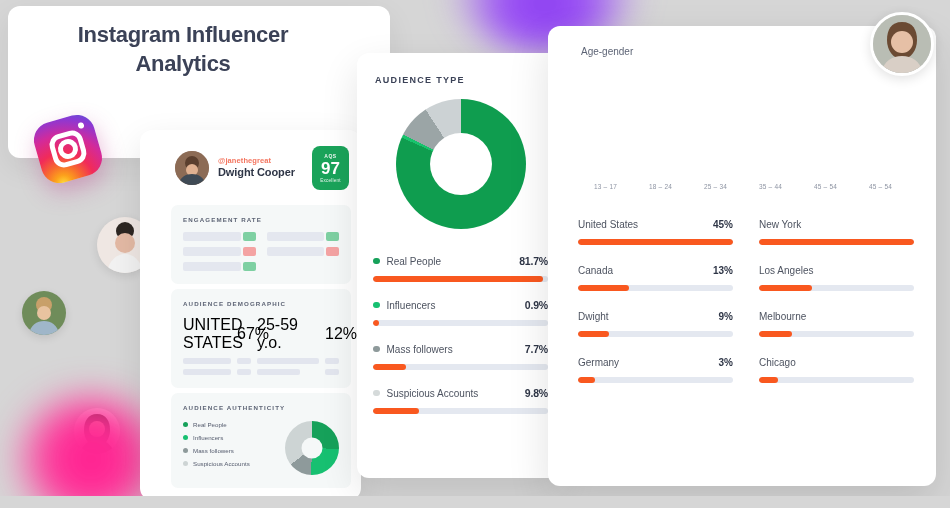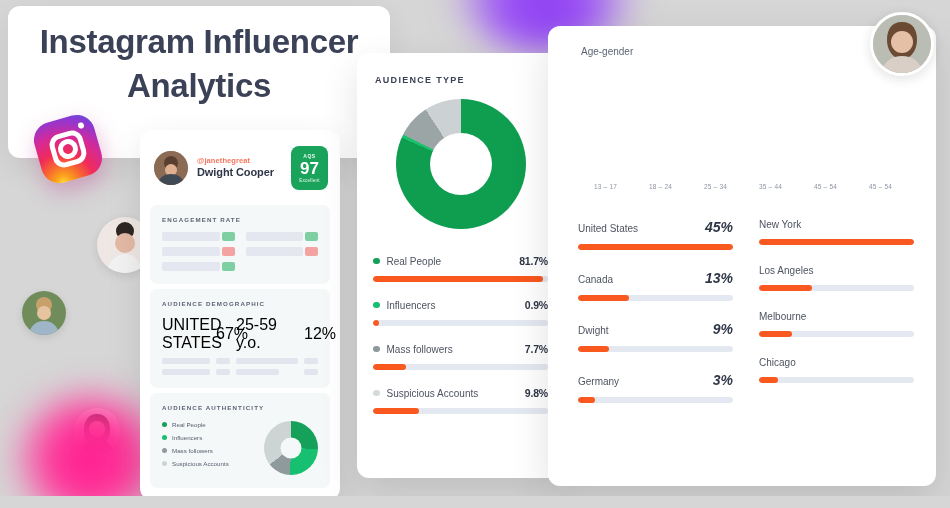--- a/index.html
+++ b/index.html
@@ -46,30 +46,31 @@
   .ig-logo .lens{
     position:absolute;left:21px;top:21px;width:20px;height:20px;
     border:5px solid #fff;border-radius:50%;box-sizing:border-box;
   }
   .ig-logo .dot{position:absolute;right:9px;top:9px;width:6px;height:6px;border-radius:50%;background:#fff;}
 
   
   .card{position:absolute;background:#fff;border-radius:12px;}
 
   .card-title{
-    position:absolute;left:16px;top:14px;width:350px;
+    position:absolute;left:0;top:14px;width:350px;
     text-align:center;color:#3b4257;font-weight:bold;
-    font-size:33px;line-height:1.32;letter-spacing:-.3px;
+    font-size:22px;line-height:1.32;letter-spacing:-.3px;
   }
   .hero-card{left:8px;top:6px;width:382px;height:152px;box-shadow:0 10px 30px rgba(0,0,0,.07);}
 
   
   .profile-card{
     left:140px;top:130px;width:200px;height:370px;
     box-shadow:0 12px 34px rgba(0,0,0,.10);
+    padding-left:21px;
   }
   .prof-head{display:flex;align-items:center;padding:16px 12px 10px 14px;gap:9px;}
   .prof-pic{width:34px;height:34px;border-radius:50%;background:#b9a79c;flex:0 0 auto;overflow:hidden;}
   .prof-txt{flex:1 1 auto;min-width:0;}
   .handle{color:#f4755f;font-size:7.5px;font-weight:bold;letter-spacing:.1px;line-height:1.3;}
   .pname{color:#2f3murray;}
   .pname{color:#2f3647;font-size:11px;font-weight:bold;line-height:1.35;letter-spacing:-.1px;}
   .aqs{
     width:37px;height:44px;border-radius:8px;background:#1aa35a;color:#fff;
     display:flex;flex-direction:column;align-items:center;justify-content:center;flex:0 0 auto;
@@ -131,21 +132,21 @@
   .bar-m,.bar-f{width:20px;border-radius:1px 1px 0 0;}
   .bar-m{background:#36b7e3;} .bar-f{background:#fb9cb4;}
   .xaxis{display:flex;margin-top:7px;}
   .xaxis span{flex:1 1 0;text-align:center;font-size:6.5px;color:#8e94a3;letter-spacing:.2px;}
 
   .geo{display:flex;margin:18px 0 0 30px;gap:26px;}
   .geo-col{width:155px;}
   .geo-row{margin-bottom:20px;}
   .geo-top{display:flex;align-items:baseline;}
   .geo-top .n{font-size:10px;color:#4d5360;}
-  .geo-top .p{margin-left:auto;font-size:14px;font-weight:bold;color:#2f3647;font-style:italic;}
+  .geo-top .p{margin-left:auto;font-size:10px;font-weight:bold;color:#2f3647;}
   .geo-track{height:6px;background:#e4e8f0;border-radius:3px;margin-top:9px;overflow:hidden;}
   .geo-fill{height:100%;border-radius:3px;background:#f9581f;min-width:7px;}
 
   .mask-bottom{position:absolute;left:0;bottom:0;width:950px;height:12px;background:#d6d6d6;}
 </style>
 </head>
 <body>
 
 <div class="stage">
 

